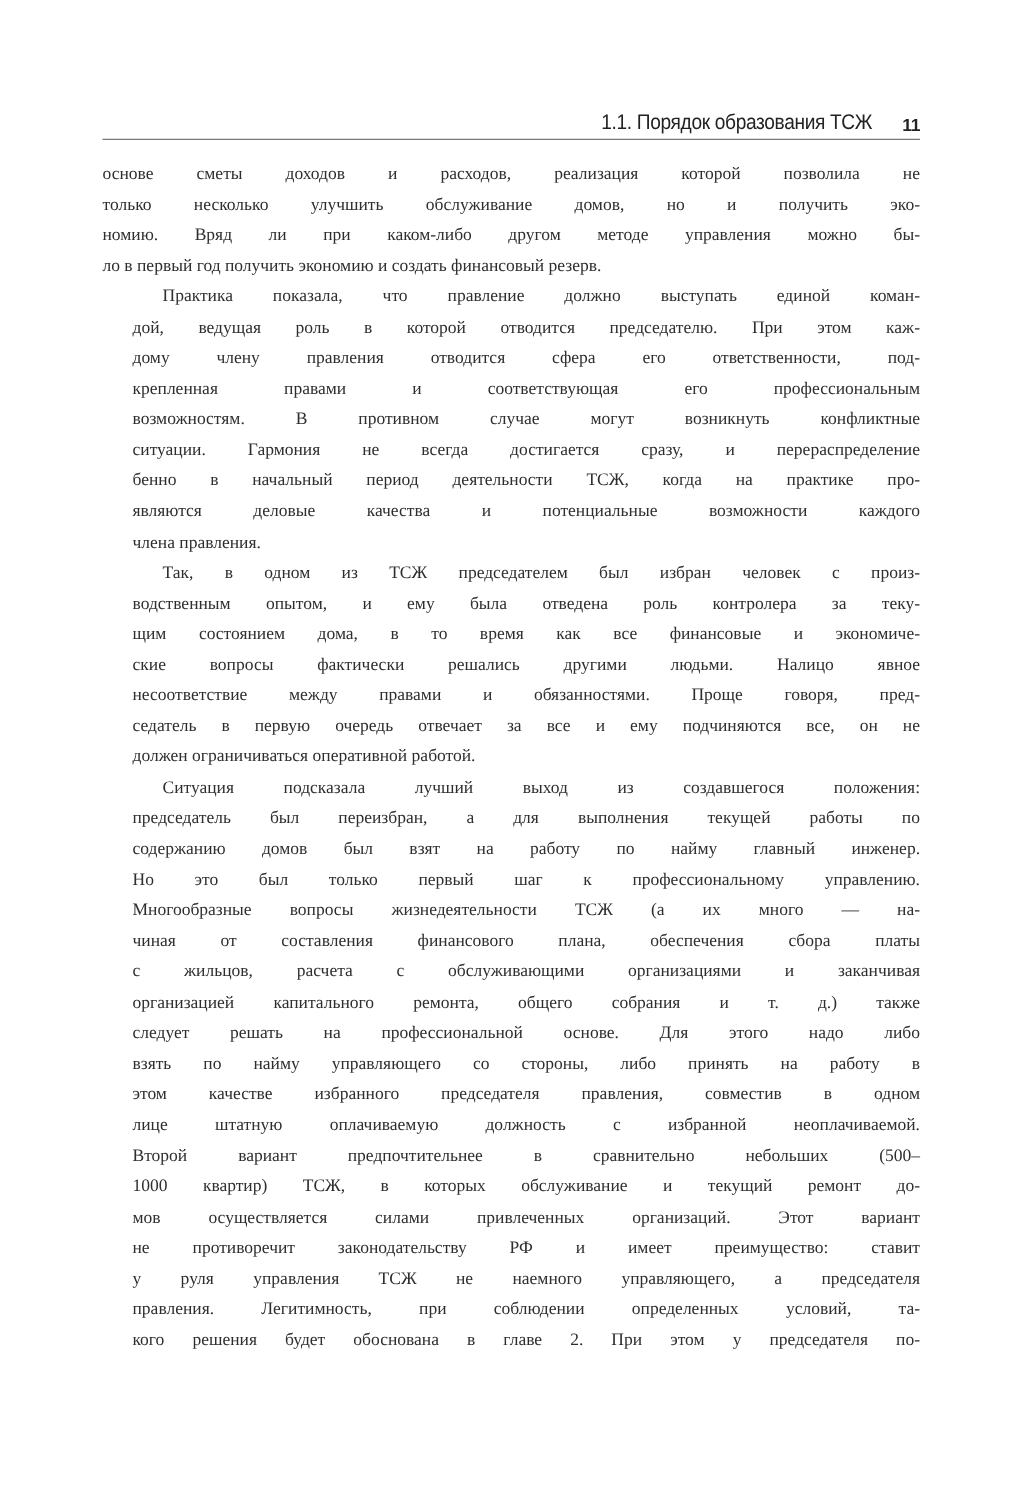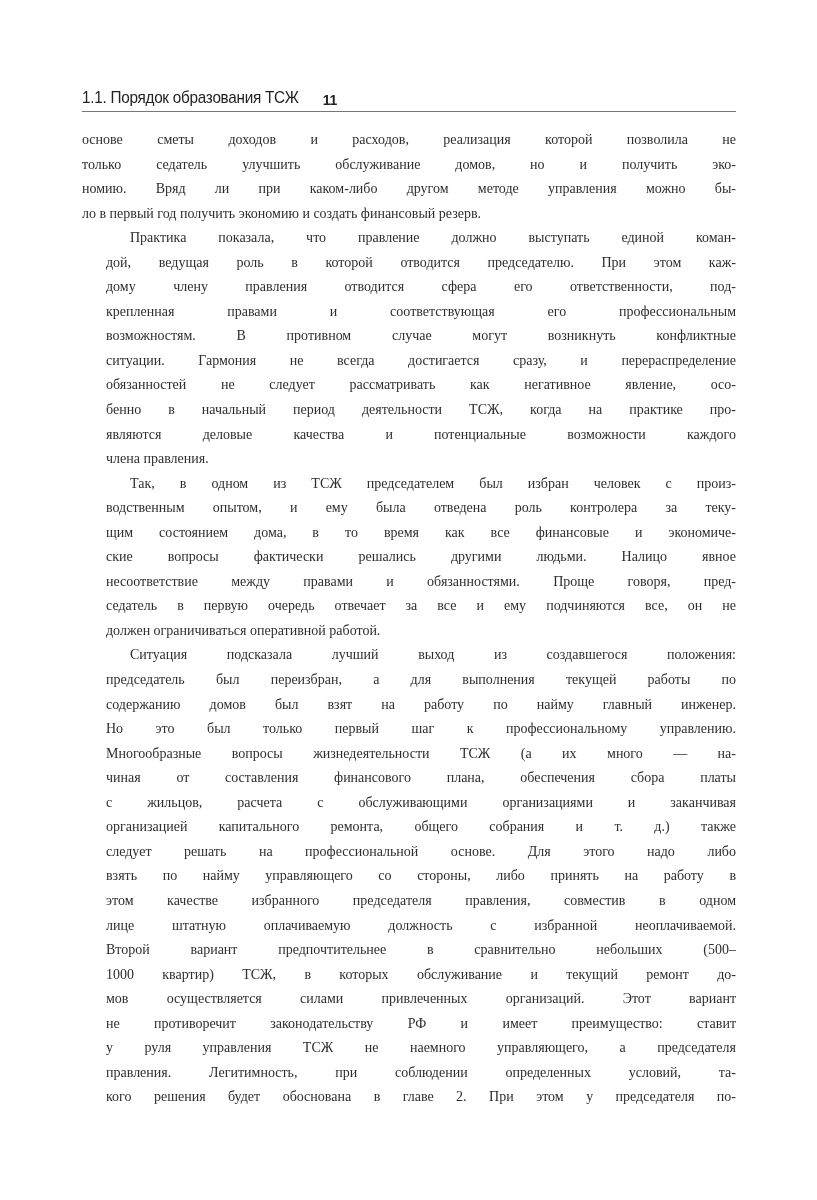--- a/index.html
+++ b/index.html
@@ -15,21 +15,21 @@
       color: #2b2b2b;
     }
     .page {
       position: absolute;
       left: 82px;
       top: 84px;
       width: 654px;
     }
     .running-header {
       display: flex;
-      justify-content: flex-start;
+      justify-content: flex-end;
       align-items: flex-end;
       height: 24px;
       font-family: "Liberation Sans", sans-serif;
       font-size: 17px;
       color: #222;
       border-bottom: 1.6px solid #777;
       padding-bottom: 3px;
       letter-spacing: -0.3px;
     }
     .running-header .title {
@@ -73,33 +73,32 @@
 <div class="page">
   <div class="running-header">
     <span class="title">1.1. Порядок образования ТСЖ</span>
     <span class="page-number">11</span>
   </div>
 
   <div class="body-text">
 
     <p>
       <span class="line">основе сметы доходов и расходов, реализация которой позволила не</span>
-      <span class="line">только седатель улучшить обслуживание домов, но и получить эко-</span>
+      <span class="line">только несколько улучшить обслуживание домов, но и получить эко-</span>
       <span class="line">номию. Вряд ли при каком-либо другом методе управления можно бы-</span>
       <span class="line last">ло в первый год получить экономию и создать финансовый резерв.</span>
     </p>
 
     <p class="indent">
       <span class="line" style="padding-left:24px">Практика показала, что правление должно выступать единой коман-</span>
       <span class="line">дой, ведущая роль в которой отводится председателю. При этом каж-</span>
       <span class="line">дому члену правления отводится сфера его ответственности, под-</span>
       <span class="line">крепленная правами и соответствующая его профессиональным</span>
       <span class="line">возможностям. В противном случае могут возникнуть конфликтные</span>
       <span class="line">ситуации. Гармония не всегда достигается сразу, и перераспределение</span>
-      <span class="line">обязанностей не следует рассматривать как негативное явление, осо-</span>
       <span class="line">бенно в начальный период деятельности ТСЖ, когда на практике про-</span>
       <span class="line">являются деловые качества и потенциальные возможности каждого</span>
       <span class="line last">члена правления.</span>
     </p>
 
     <p class="indent">
       <span class="line" style="padding-left:24px">Так, в одном из ТСЖ председателем был избран человек с произ-</span>
       <span class="line">водственным опытом, и ему была отведена роль контролера за теку-</span>
       <span class="line">щим состоянием дома, в то время как все финансовые и экономиче-</span>
       <span class="line">ские вопросы фактически решались другими людьми. Налицо явное</span>

